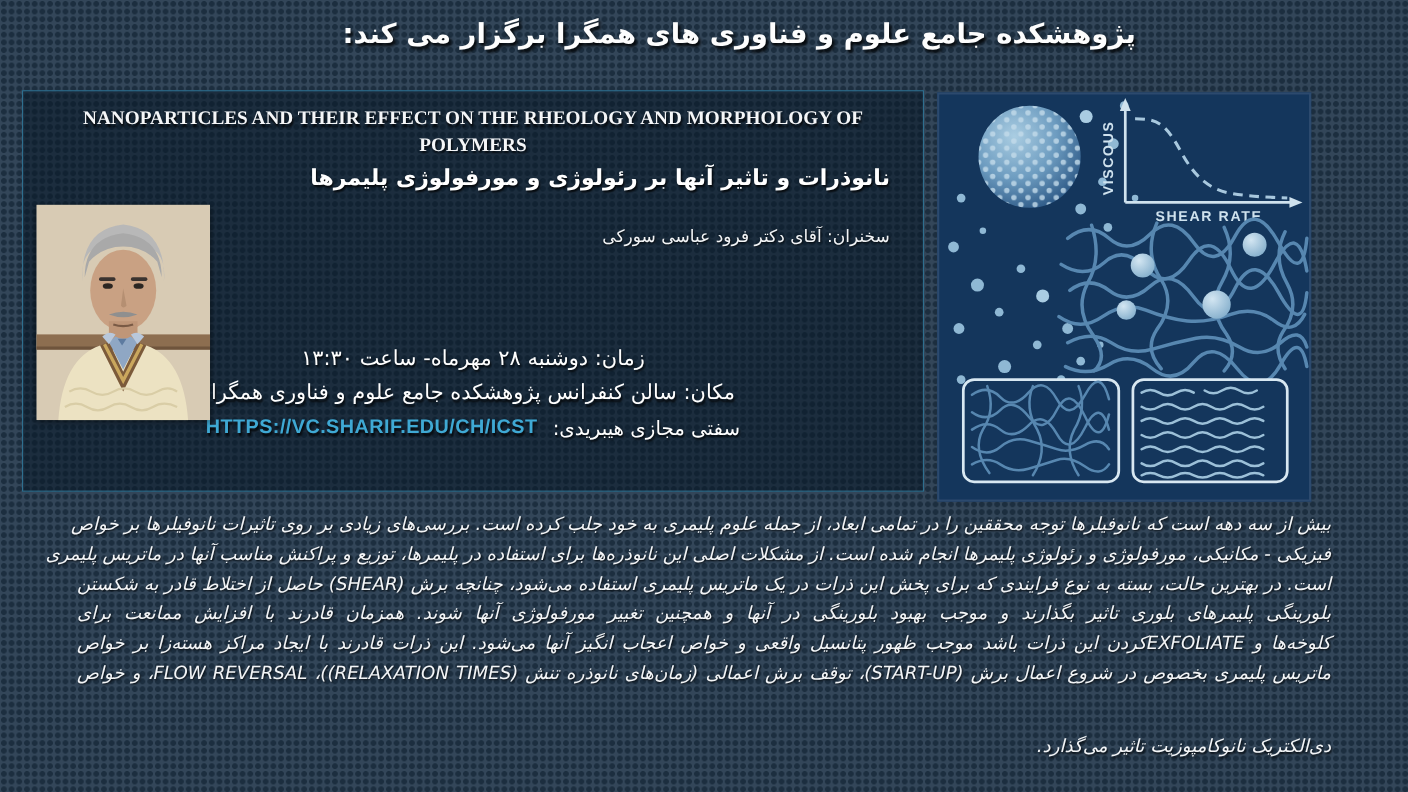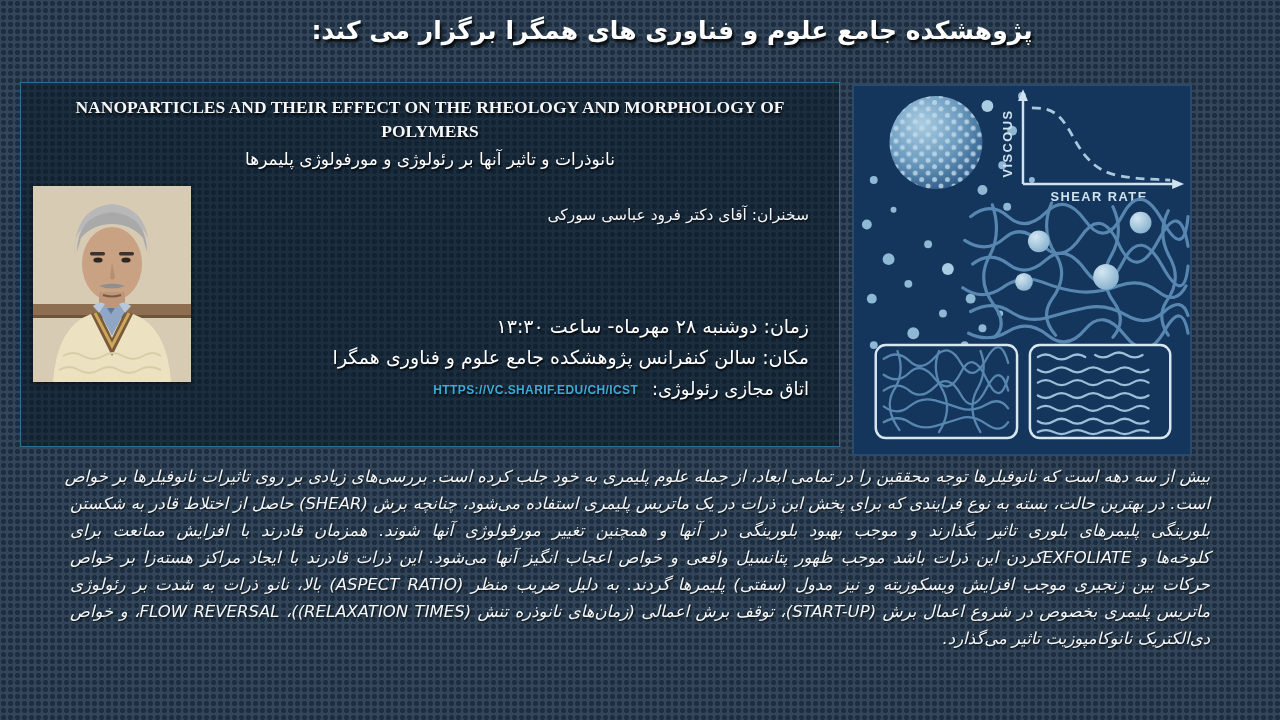--- a/index.html
+++ b/index.html
@@ -25,37 +25,37 @@
     box-sizing:border-box;
   }
   .title-en{
     position:absolute;top:12px;left:30px;right:30px;
     text-align:center;color:#f4f6f8;font-weight:bold;font-size:17.5px;line-height:24px;
     font-family:"Liberation Serif","DejaVu Serif",serif;
     text-shadow:1px 2px 2px rgba(0,0,0,.85);
   }
   .title-fa{
     position:absolute;top:66px;left:30px;right:30px;direction:rtl;
-    text-align:center;color:#ffffff;font-weight:normal;font-size:17px;
+    color:#ffffff;font-weight:bold;font-size:20px;
     text-shadow:1px 2px 2px rgba(0,0,0,.85);
   }
   .speaker{
     position:absolute;top:118px;left:18px;right:30px;direction:rtl;
     text-align:right;color:#f2f4f6;font-size:15.5px;line-height:28px;
     text-shadow:1px 1px 2px rgba(0,0,0,.8);
   }
   .when-block{
     position:absolute;top:228px;left:30px;right:30px;direction:rtl;
-    color:#ffffff;font-size:19px;line-height:31px;
+    text-align:center;color:#ffffff;font-size:19px;line-height:31px;
     text-shadow:1px 2px 2px rgba(0,0,0,.85);
   }
   .room-line{font-size:18px;}
   .room-url{
     font-family:"Liberation Sans","DejaVu Sans",sans-serif;
-    font-size:12px;font-weight:bold;color:#3fa9d4;letter-spacing:.4px;
+    font-size:18px;font-weight:bold;color:#3fa9d4;letter-spacing:.4px;
     text-decoration:none;margin-right:8px;vertical-align:1px;
   }
   .photo{
     position:absolute;left:12px;top:103px;width:158px;height:196px;
     box-shadow:0 2px 6px rgba(0,0,0,.5);
   }
   .photo svg{display:block;width:100%;height:100%;}
   
   .illustration{
     position:absolute;left:852px;top:84px;width:340px;height:372px;
@@ -67,42 +67,42 @@
     font-size:13px;font-weight:bold;fill:#cfe2ee;letter-spacing:1.5px;
   }
   
   .abstract{
     position:absolute;left:70px;top:463px;width:1140px;direction:rtl;
     color:#f3f5f7;font-size:16.5px;line-height:27px;
     text-shadow:1px 1px 2px rgba(0,0,0,.8);
     font-style:italic;
   }
   .abs-line{text-align:justify;text-align-last:justify;white-space:nowrap;}
-  .abs-line.last{text-align-last:right;white-space:normal;}
+  .abs-line.last{text-align-last:right;white-space:normal;margin-top:40px;}
 </style>
 </head>
 <body>
 
 <div class="slide">
 
   <h1 class="page-title">پژوهشکده جامع علوم و فناوری های همگرا برگزار می کند:</h1>
 
   <section class="panel">
     <div class="title-en">NANOPARTICLES AND THEIR EFFECT ON THE RHEOLOGY AND MORPHOLOGY OF POLYMERS</div>
     <div class="title-fa">نانوذرات و تاثیر آنها بر رئولوژی و مورفولوژی پلیمرها</div>
 
     <div class="speaker">
       <div>سخنران: آقای دکتر فرود عباسی سورکی</div>
     </div>
 
     <div class="when-block">
       <div>زمان: دوشنبه ۲۸ مهرماه- ساعت ۱۳:۳۰</div>
       <div>مکان: سالن کنفرانس پژوهشکده جامع علوم و فناوری همگرا</div>
       <div class="room-line">
-        <span>اتاق مجازی رئولوژی:</span>
+        <span>سفتی مجازی هیبریدی:</span>
         <a class="room-url" href="#">HTTPS://VC.SHARIF.EDU/CH/ICST</a>
       </div>
     </div>
 
     <div class="photo">
       <svg viewBox="0 0 158 196" xmlns="http://www.w3.org/2000/svg">
         <rect width="158" height="196" fill="#d8cbb4"></rect>
         <rect y="118" width="158" height="13" fill="#8d6e50"></rect>
         <rect y="129" width="158" height="3" fill="#6f543c"></rect>
 
@@ -243,22 +243,22 @@
           <path d="M186,339 q8,5 16,0 t16,0 t16,0 t16,0 t16,0 t16,0 t16,0"></path>
           <path d="M186,350 q8,-4 16,0 t16,0 t16,0 t16,0 t16,0 t16,0 t16,0"></path>
         </g>
       </g>
     </svg>
   </section>
 
   <section class="abstract">
     <div>
         <div class="abs-line">بیش از سه دهه است که نانوفیلرها توجه محققین را در تمامی ابعاد، از جمله علوم پلیمری به خود جلب کرده است. بررسی‌های زیادی بر روی تاثیرات نانوفیلرها بر خواص</div>
+        <div class="abs-line">فیزیکی - مکانیکی، مورفولوژی و رئولوژی پلیمرها انجام شده است. از مشکلات اصلی این نانوذره‌ها برای استفاده در پلیمرها، توزیع و پراکنش مناسب آنها در ماتریس پلیمری</div>
         <div class="abs-line">است. در بهترین حالت، بسته به نوع فرایندی که برای پخش این ذرات در یک ماتریس پلیمری استفاده می‌شود، چنانچه برش (SHEAR) حاصل از اختلاط قادر به شکستن</div>
         <div class="abs-line">بلورینگی پلیمرهای بلوری تاثیر بگذارند و موجب بهبود بلورینگی در آنها و همچنین تغییر مورفولوژی آنها شوند. همزمان قادرند با افزایش ممانعت برای</div>
         <div class="abs-line">کلوخه‌ها و EXFOLIATEکردن این ذرات باشد موجب ظهور پتانسیل واقعی و خواص اعجاب انگیز آنها می‌شود. این ذرات قادرند با ایجاد مراکز هسته‌زا بر خواص</div>
-        <div class="abs-line">حرکات بین زنجیری موجب افزایش ویسکوزیته و نیز مدول (سفتی) پلیمرها گردند. به دلیل ضریب منظر (ASPECT RATIO) بالا، نانو ذرات به شدت بر رئولوژی</div>
         <div class="abs-line">ماتریس پلیمری بخصوص در شروع اعمال برش (START-UP)، توقف برش اعمالی (زمان‌های نانوذره تنش (RELAXATION TIMES))، FLOW REVERSAL، و خواص</div>
         <div class="abs-line last">دی‌الکتریک نانوکامپوزیت تاثیر می‌گذارد.</div>
       </div>
   </section>
 
 </div>
 
 </body></html>

